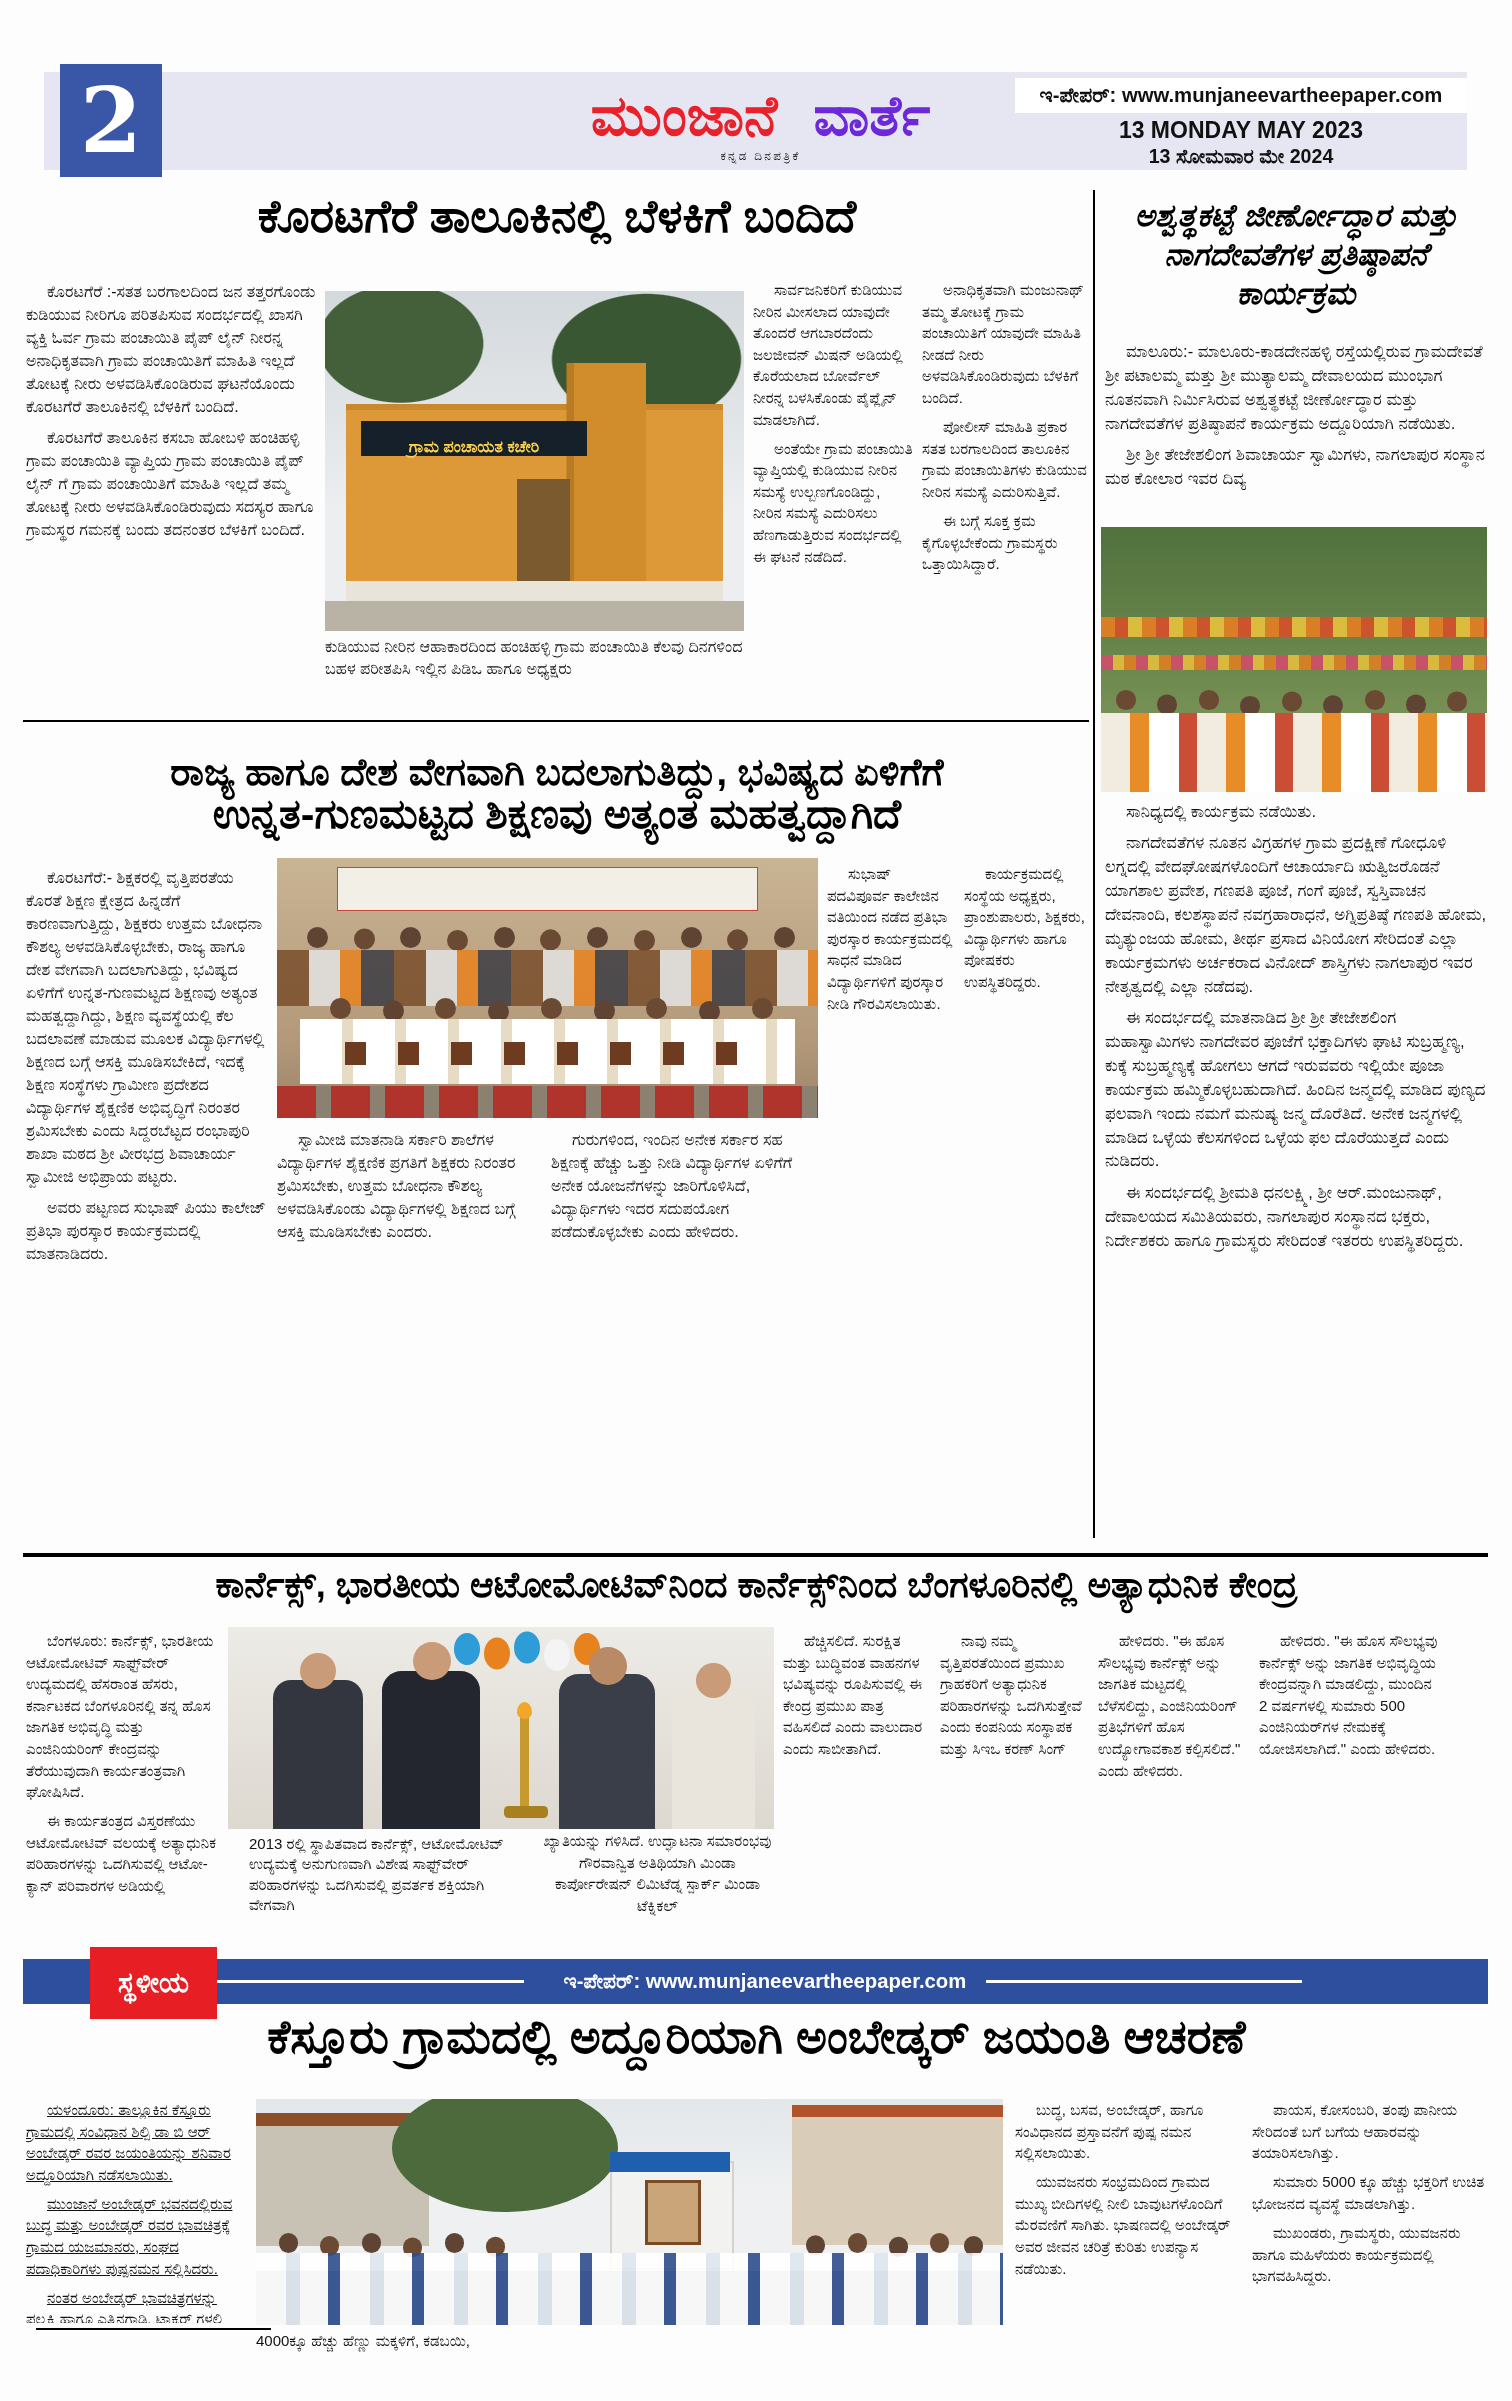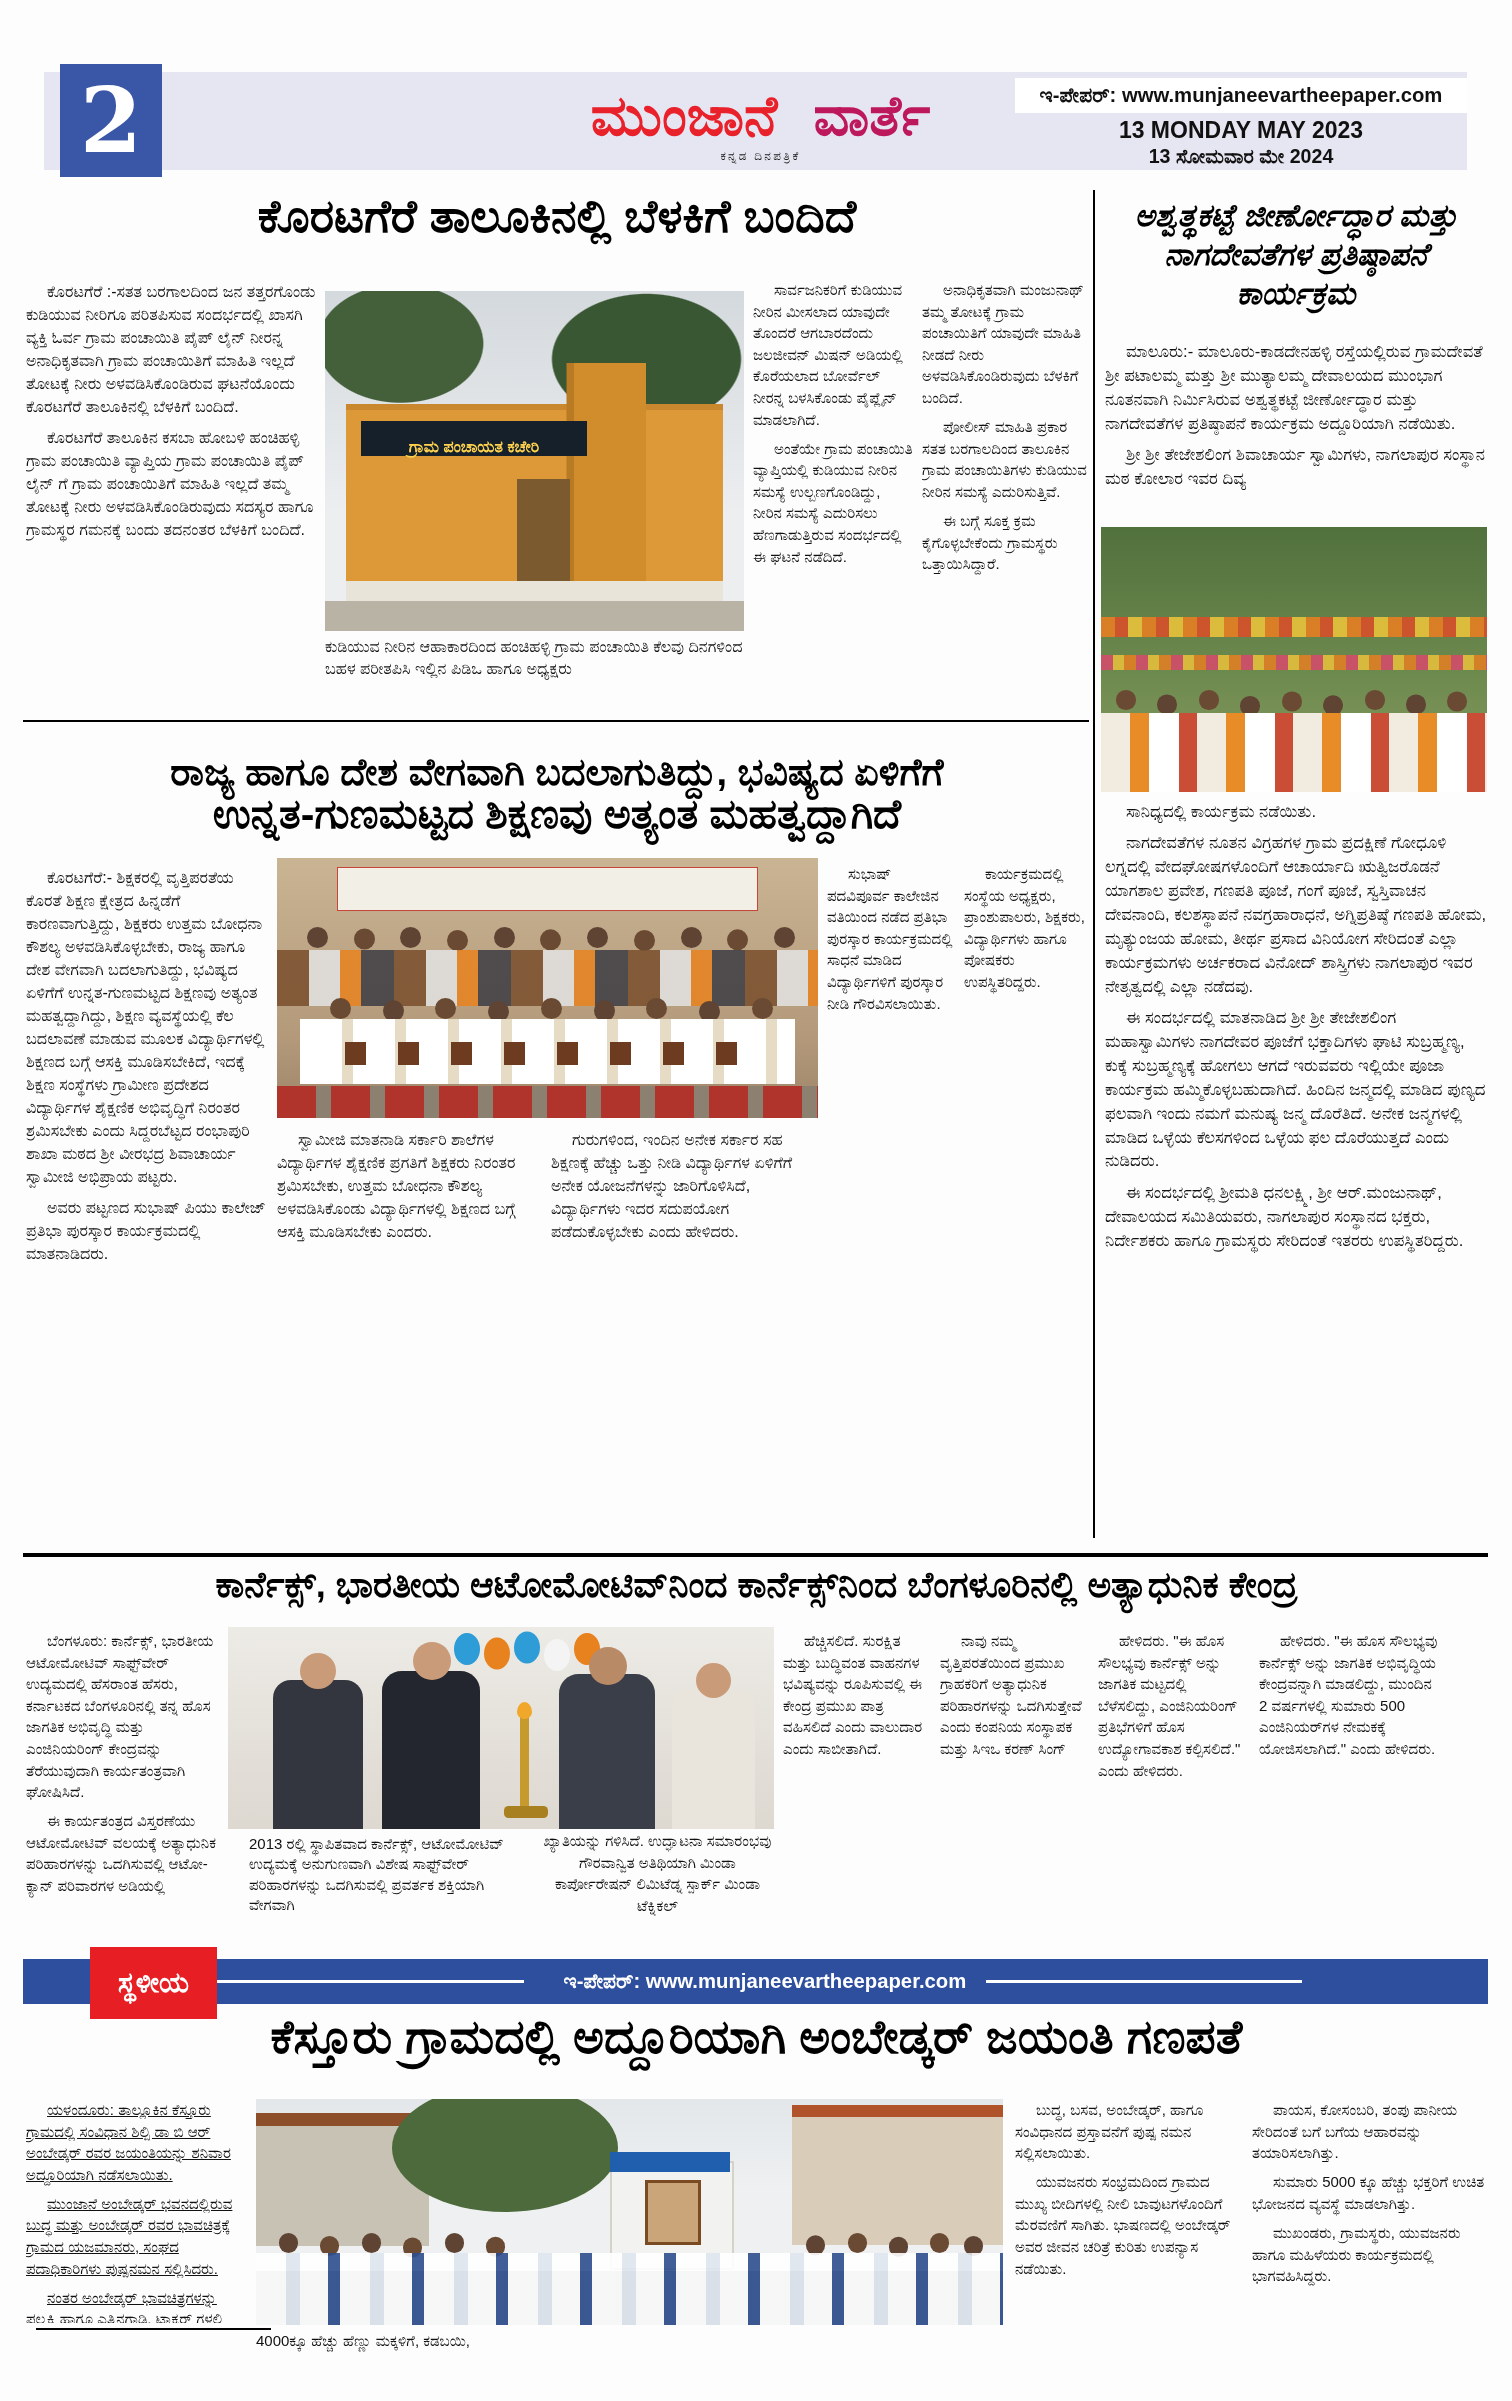--- a/index.html
+++ b/index.html
@@ -34,21 +34,21 @@
 <div class="page">
 
   <div class="abs band" style="left:44px;top:72px;width:1423px;height:98px;"></div>
 
   <div class="abs pageno" style="left:60px;top:64px;width:102px;height:113px;background:#3a57a7;">
     <span>2</span>
   </div>
 
   <div class="abs masthead" style="left:482px;top:75px;width:557px;height:69px;gap:36px;">
     <span style="color:#e8212a;">ಮುಂಜಾನೆ</span>
-    <span style="color:#be185d;">ವಾರ್ತೆ</span>
+    <span style="color:#6d28d9;">ವಾರ್ತೆ</span>
   </div>
   <div class="abs tagline" style="left:482px;top:149px;width:557px;">ಕನ್ನಡ ದಿನಪತ್ರಿಕೆ</div>
 
   <div class="abs epaperbox" style="left:1015px;top:78px;width:452px;height:35px;">
     <span>ಇ-ಪೇಪರ್: www.munjaneevartheepaper.com</span>
   </div>
   <div class="abs dateline" style="left:1015px;top:117px;width:452px;font-size:23px;">13 MONDAY MAY 2023</div>
   <div class="abs dateline" style="left:1015px;top:145px;width:452px;font-size:19.6px;">13 ಸೋಮವಾರ ಮೇ 2024</div>
 
   <div class="abs headline" style="left:26px;top:192px;width:1062px;font-size:46px;">ಕೊರಟಗೆರೆ ತಾಲೂಕಿನಲ್ಲಿ ಬೆಳಕಿಗೆ ಬಂದಿದೆ</div>
@@ -186,21 +186,21 @@
   <div class="abs banner" style="left:22.6px;top:1959px;width:1465px;height:45px;">
     <span class="wline"></span>
     <span class="btext"></span>
     <span class="btext">ಇ-ಪೇಪರ್: www.munjaneevartheepaper.com</span>
     <span class="wline"></span>
   </div>
   <div class="abs locallabel" style="left:90px;top:1947px;width:127px;height:72px;">
     <span>ಸ್ಥಳೀಯ</span>
   </div>
 
-  <div class="abs headline" style="left:26px;top:2012px;width:1461px;font-size:47px;">ಕೆಸ್ತೂರು ಗ್ರಾಮದಲ್ಲಿ ಅದ್ದೂರಿಯಾಗಿ ಅಂಬೇಡ್ಕರ್ ಜಯಂತಿ ಗಣಪತೆ</div>
+  <div class="abs headline" style="left:26px;top:2012px;width:1461px;font-size:47px;">ಕೆಸ್ತೂರು ಗ್ರಾಮದಲ್ಲಿ ಅದ್ದೂರಿಯಾಗಿ ಅಂಬೇಡ್ಕರ್ ಜಯಂತಿ ಆಚರಣೆ</div>
 
   <div class="abs col" style="left:26px;top:2099px;width:222px;height:224px;font-size:15px;text-decoration:underline;">
     <p>ಯಳಂದೂರು: ತಾಲ್ಲೂಕಿನ ಕೆಸ್ತೂರು ಗ್ರಾಮದಲ್ಲಿ ಸಂವಿಧಾನ ಶಿಲ್ಪಿ ಡಾ ಬಿ ಆರ್ ಅಂಬೇಡ್ಕರ್ ರವರ ಜಯಂತಿಯನ್ನು ಶನಿವಾರ ಅದ್ದೂರಿಯಾಗಿ ನಡೆಸಲಾಯಿತು.</p>
     <p>ಮುಂಜಾನೆ ಅಂಬೇಡ್ಕರ್ ಭವನದಲ್ಲಿರುವ ಬುದ್ಧ ಮತ್ತು ಅಂಬೇಡ್ಕರ್ ರವರ ಭಾವಚಿತ್ರಕ್ಕೆ ಗ್ರಾಮದ ಯಜಮಾನರು, ಸಂಘದ ಪದಾಧಿಕಾರಿಗಳು ಪುಷ್ಪನಮನ ಸಲ್ಲಿಸಿದರು.</p>
     <p>ನಂತರ ಅಂಬೇಡ್ಕರ್ ಭಾವಚಿತ್ರಗಳನ್ನು ಪಲ್ಲಕ್ಕಿ ಹಾಗೂ ಎತ್ತಿನಗಾಡಿ, ಟ್ರ್ಯಾಕ್ಟರ್ ಗಳಲ್ಲಿ ಇರಿಸಿ ವಿವಿಧ ಫಲ ಪುಷ್ಪಗಳಿಂದ ಸಿಂಗಾರಗೊಳಿಸಿ ಗ್ರಾಮದ ಎಲ್ಲಾ ಜನಾಂಗದ ಬೀದಿಗಳಲ್ಲಿ ಮೆರವಣಿಗೆ ಮಾಡಿದರು.</p>
   </div>
   <div class="abs rule" style="left:36px;top:2328px;width:235px;height:2.3px;"></div>
 
   <div class="abs photo" style="left:256px;top:2099px;width:747px;height:226px;">
     <div class="abs" style="inset:0;background:linear-gradient(#e3e7ea,#eef0f1 40%);"></div>

